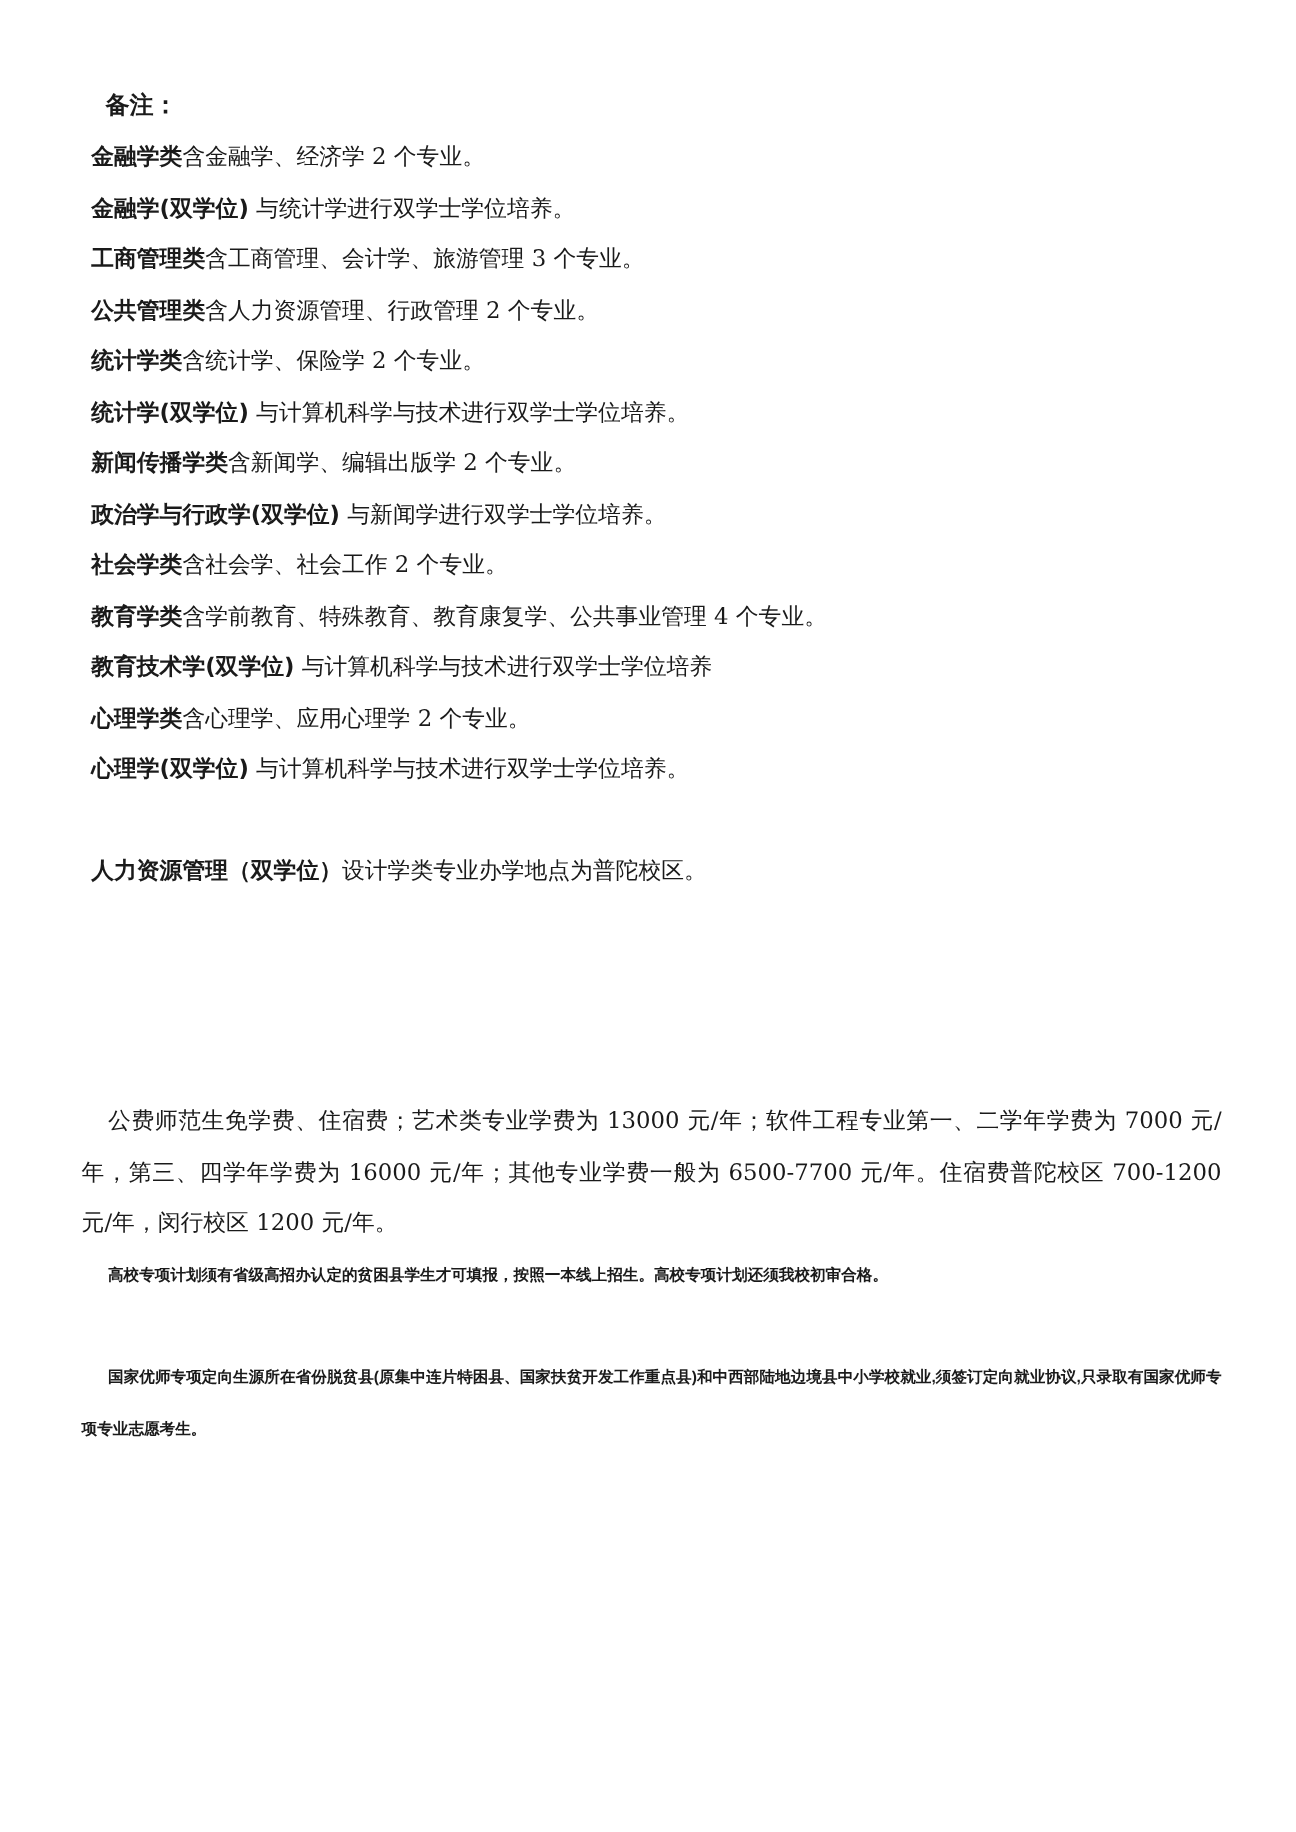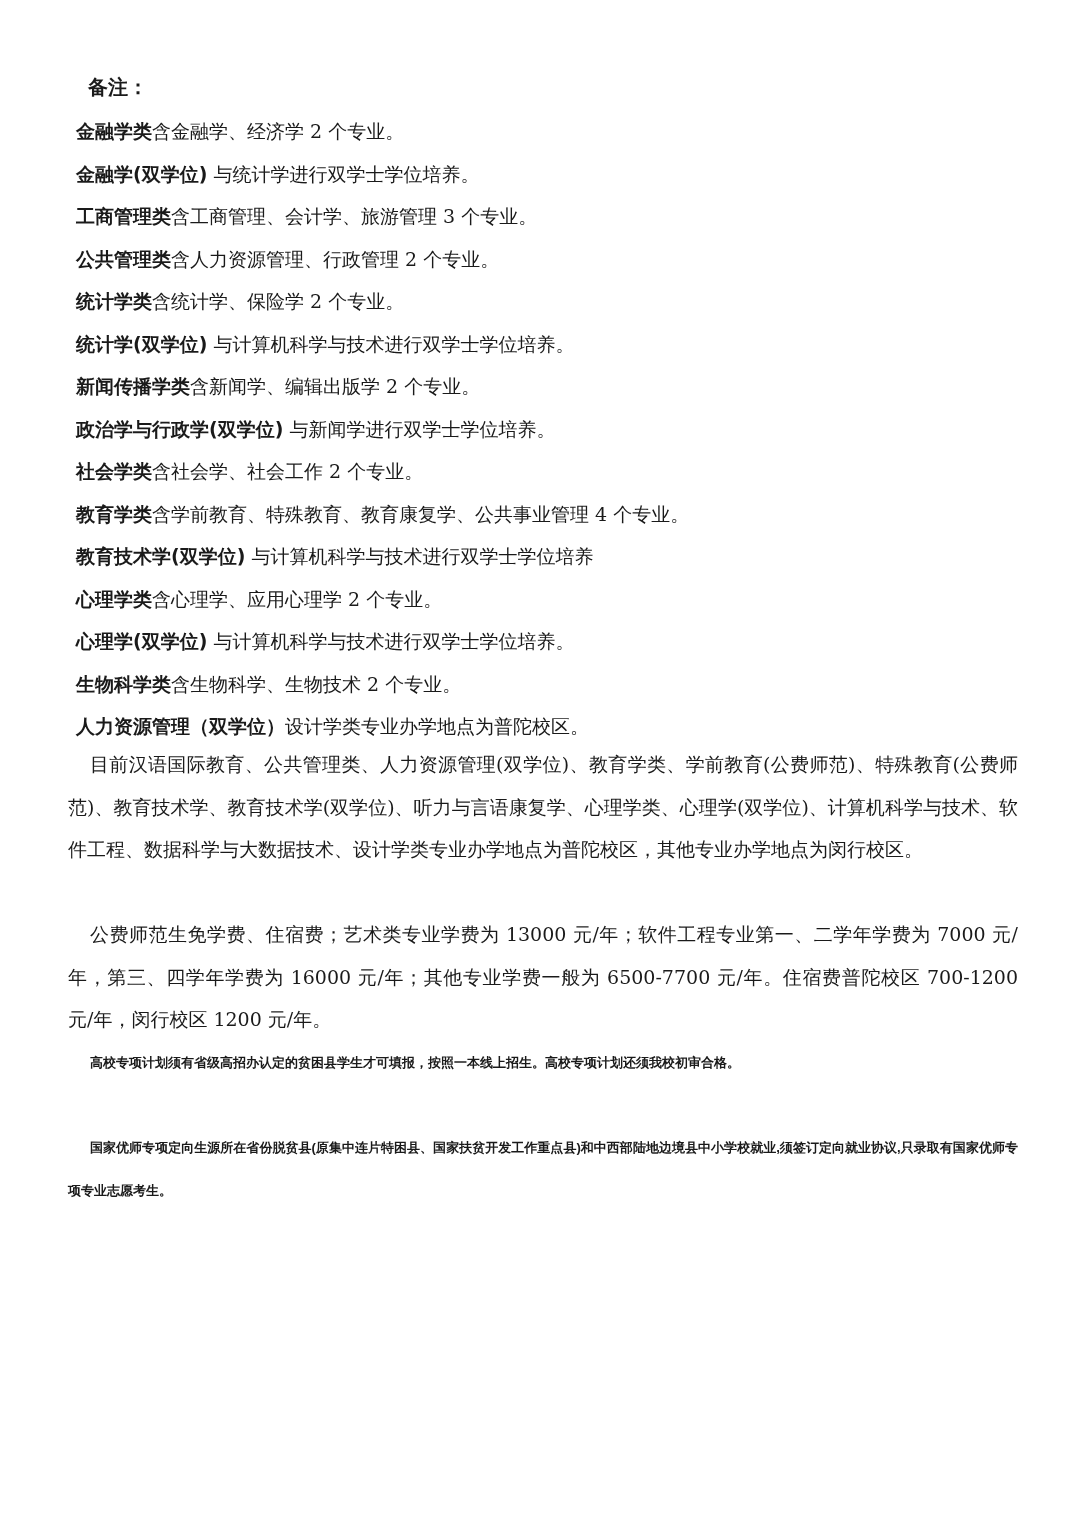--- a/index.html
+++ b/index.html
@@ -26,20 +26,18 @@
   <div class="note" style="top:245px"><b>公共管理类</b><span>含人力资源管理、行政管理 2 个专业。</span></div>
   <div class="note" style="top:287px"><b>统计学类</b><span>含统计学、保险学 2 个专业。</span></div>
   <div class="note" style="top:330px"><b>统计学(双学位)</b><span> 与计算机科学与技术进行双学士学位培养。</span></div>
   <div class="note" style="top:372px"><b>新闻传播学类</b><span>含新闻学、编辑出版学 2 个专业。</span></div>
   <div class="note" style="top:415px"><b>政治学与行政学(双学位)</b><span> 与新闻学进行双学士学位培养。</span></div>
   <div class="note" style="top:457px"><b>社会学类</b><span>含社会学、社会工作 2 个专业。</span></div>
   <div class="note" style="top:500px"><b>教育学类</b><span>含学前教育、特殊教育、教育康复学、公共事业管理 4 个专业。</span></div>
   <div class="note" style="top:542px"><b>教育技术学(双学位)</b><span> 与计算机科学与技术进行双学士学位培养</span></div>
   <div class="note" style="top:585px"><b>心理学类</b><span>含心理学、应用心理学 2 个专业。</span></div>
   <div class="note" style="top:627px"><b>心理学(双学位)</b><span> 与计算机科学与技术进行双学士学位培养。</span></div>
-  <div class="note" style="top:670px"><b>生物科学类</b><span>含生物科学、生物技术 2 个专业。</span></div>
   <div class="note" style="top:712px"><b>人力资源管理（双学位）</b><span>设计学类专业办学地点为普陀校区。</span></div>
 
-  <div class="para" style="top:743px">目前汉语国际教育、公共管理类、人力资源管理(双学位)、教育学类、学前教育(公费师范)、特殊教育(公费师范)、教育技术学、教育技术学(双学位)、听力与言语康复学、心理学类、心理学(双学位)、计算机科学与技术、软件工程、数据科学与大数据技术、设计学类专业办学地点为普陀校区，其他专业办学地点为闵行校区。</div>
   <div class="para" style="top:913px">公费师范生免学费、住宿费；艺术类专业学费为 13000 元/年；软件工程专业第一、二学年学费为 7000 元/年，第三、四学年学费为 16000 元/年；其他专业学费一般为 6500-7700 元/年。住宿费普陀校区 700-1200 元/年，闵行校区 1200 元/年。</div>
   <div class="para bold" style="top:1042px">高校专项计划须有省级高招办认定的贫困县学生才可填报，按照一本线上招生。高校专项计划还须我校初审合格。</div>
   <div class="para bold" style="top:1127px">国家优师专项定向生源所在省份脱贫县(原集中连片特困县、国家扶贫开发工作重点县)和中西部陆地边境县中小学校就业,须签订定向就业协议,只录取有国家优师专项专业志愿考生。</div>
 </div>
 
 </body></html>

